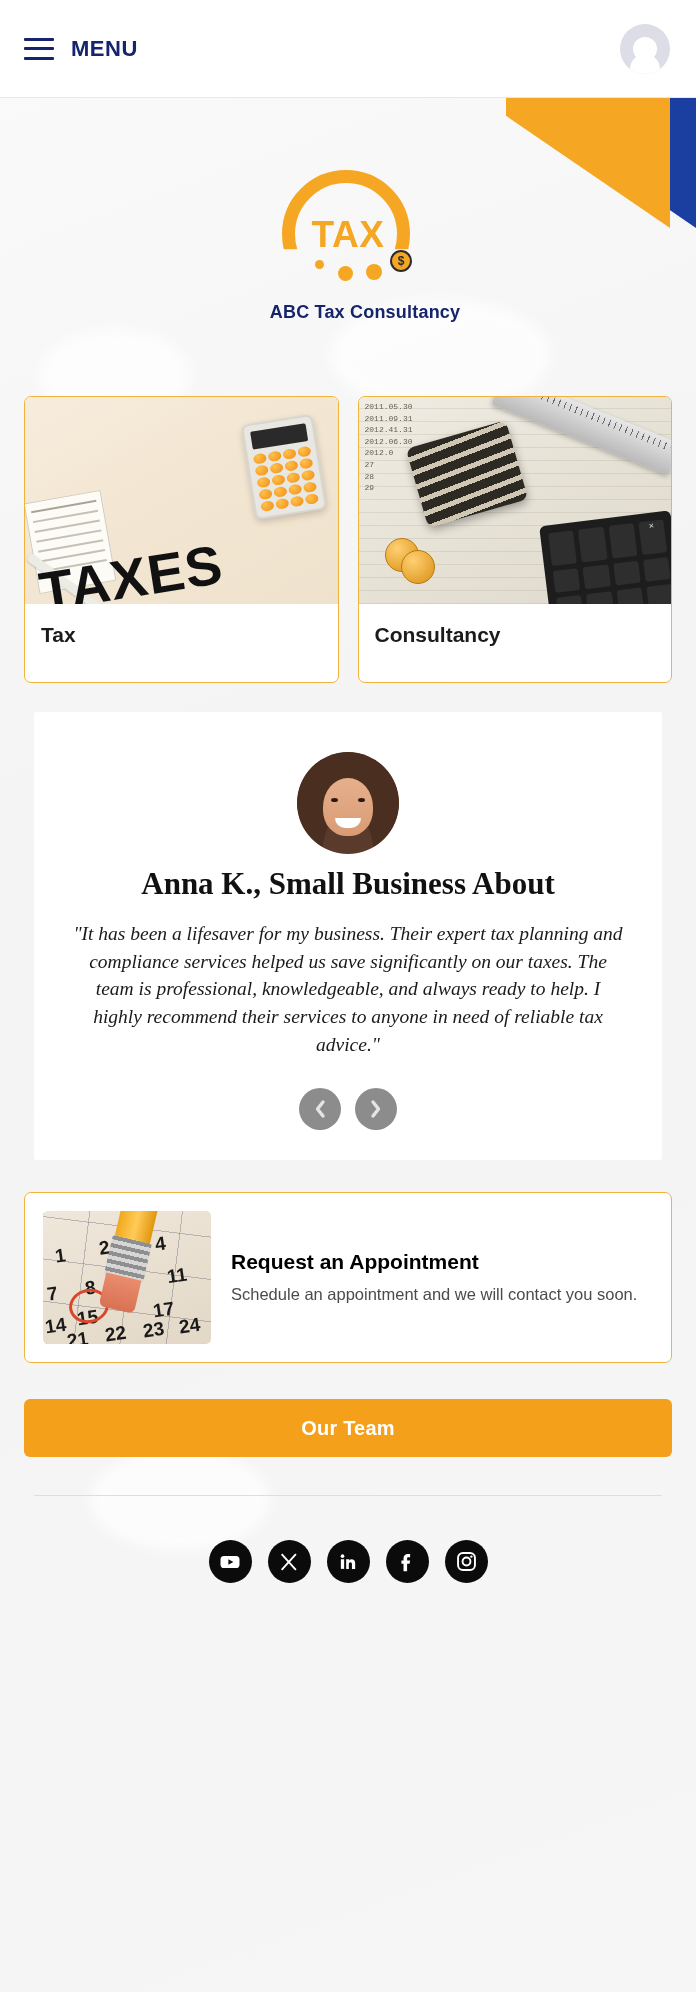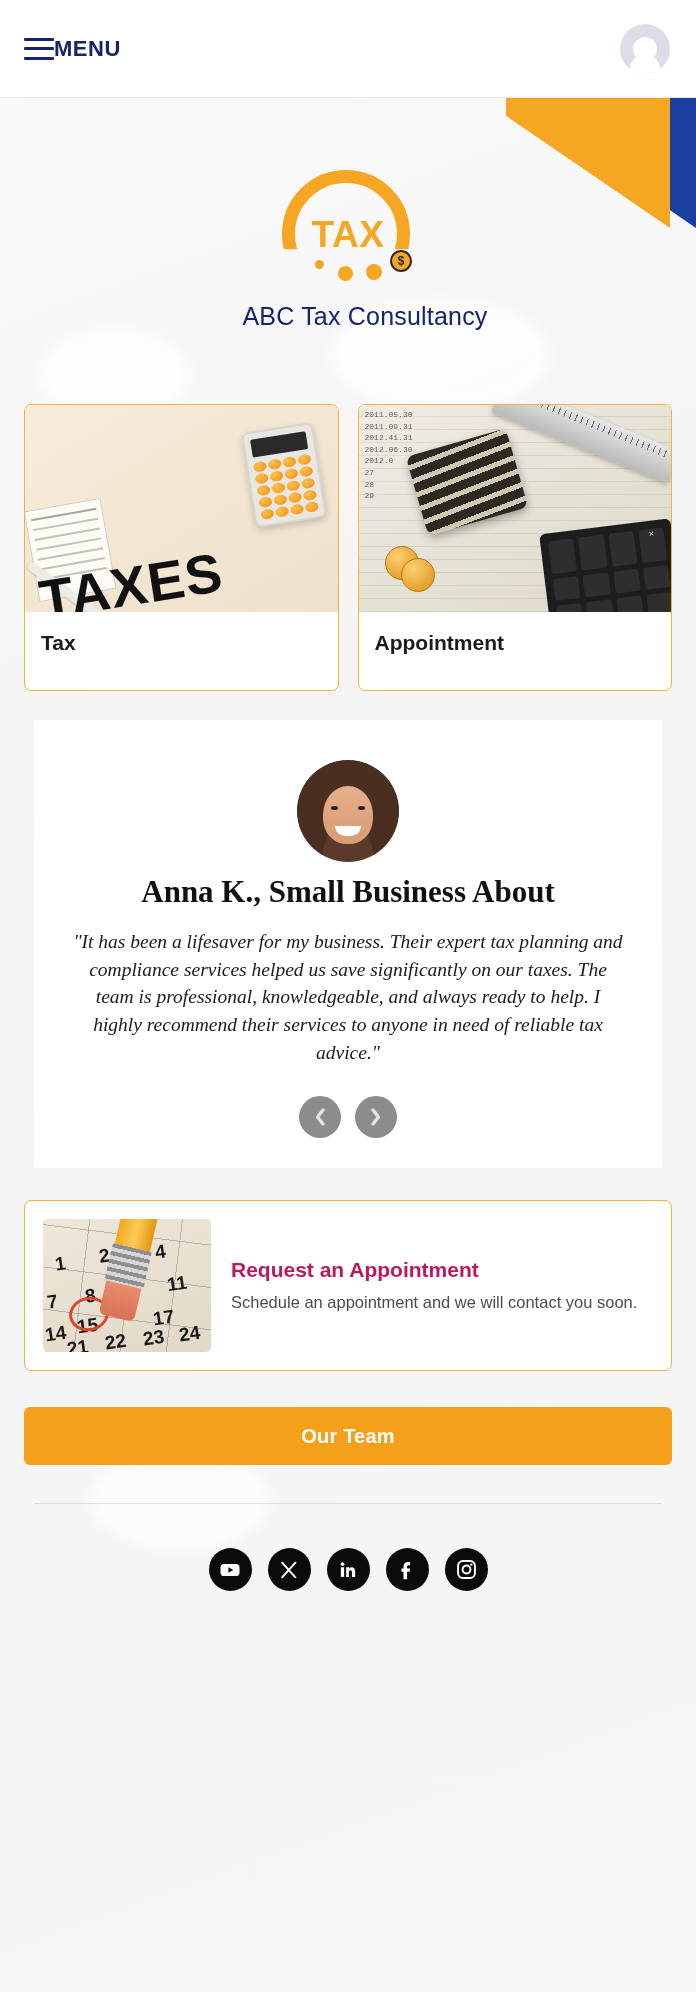--- a/index.html
+++ b/index.html
@@ -18,21 +18,21 @@
   .bg-wm { position:absolute; border-radius:50%; background:#ffffff; opacity:.75; filter: blur(6px); }
 
   
   .header {
     position: relative; z-index: 5;
     height: 98px; background: #ffffff;
     border-bottom: 1px solid #e8e8e8;
     display: flex; align-items: center; justify-content: space-between;
     padding: 0 26px 0 24px;
   }
-  .menu-wrap { display: flex; align-items: center; }
+  .menu-wrap { display: flex; align-items: center; gap: 17px; }
   .burger { width: 30px; height: 22px; display:flex; flex-direction:column; justify-content:space-between; }
   .burger span { display:block; height:3px; background:#16246b; border-radius:1px; }
   .menu-label { font-size: 22px; font-weight: 700; color:#16246b; letter-spacing:.5px; }
   .avatar {
     width: 50px; height: 50px; border-radius: 50%;
     background: #dcdde6; position: relative; overflow: hidden;
   }
   .avatar::before {
     content:""; position:absolute; left:50%; top:13px; transform:translateX(-50%);
     width:24px; height:24px; border-radius:50%; background:#fff;
@@ -70,21 +70,21 @@
   }
   .dot { position:absolute; border-radius:50%; background:#f5a623; }
   .d1 { width:9px;  height:9px;  left:47px; top:90px; }
   .d2 { width:15px; height:15px; left:70px; top:96px; }
   .d3 { width:16px; height:16px; left:98px; top:94px; }
   .coin {
     position:absolute; left:122px; top:80px; width:22px; height:22px; border-radius:50%;
     background:#f5a623; border:2px solid #2b2b2b;
     font-size:12px; font-weight:700; color:#2b2b2b; line-height:18px; text-align:center;
   }
-  .brand { margin-top: 22px; font-size: 25px; font-weight: 400; color:#16246b; letter-spacing:.2px;margin-left:34px; }
+  .brand { margin-top: 22px; font-size: 18px; font-weight: 700; color:#16246b; letter-spacing:.2px;margin-left:34px; }
 
   
   .cards { position:relative; z-index:4; display:flex; gap:19px; padding: 73px 24px 0; }
   .card {
     flex:1; background:#fff; border:1.5px solid #f0b43d; border-radius:7px;
     overflow:hidden; display:flex; flex-direction:column;
   }
   .card-img { height: 207px; position:relative; overflow:hidden; }
   .card-body { padding: 19px 16px 22px; }
   .card-title { font-size: 21px; font-weight:700; color:#1b1b1b; margin-bottom: 13px; }
@@ -231,21 +231,21 @@
     position:absolute; left:62px; top:-8px; width:44px; height:120px;
     transform: rotate(13deg);
   }
   .appt-img .pencil .body { position:absolute; top:0; left:4px; width:36px; height:38px;
     background: linear-gradient(90deg,#f0a81c,#ffcb57,#e0960f); border-radius:3px 3px 0 0;}
   .appt-img .pencil .ferrule { position:absolute; top:36px; left:2px; width:40px; height:40px;
     background: repeating-linear-gradient(180deg,#8f8f8f 0 4px,#d6d6d6 4px 8px); border-radius:2px;}
   .appt-img .pencil .eraser { position:absolute; top:74px; left:4px; width:36px; height:34px;
     background: linear-gradient(180deg,#e98d6d,#d97154); border-radius:0 0 6px 6px;}
   .appt-txt { flex:1; }
-  .appt-title { font-size:21px; font-weight:700; color:#be185d; margin-bottom:9px; }
+  .appt-title { font-size:21px; font-weight:700; color:#000000; margin-bottom:9px; }
   .appt-desc { font-size:16.5px; line-height:1.38; color:#4b4b4b; }
 
   
   .ctas { position:relative; z-index:4; display:flex; gap:19px; padding: 36px 24px 0; }
   .cta {
     flex:1; background:#f5a01b; color:#fff; border:none; border-radius:6px;
     height:58px; font-size:20px; font-weight:700; font-family:"Liberation Sans", sans-serif;
     cursor:pointer; letter-spacing:.2px;
   }
 
@@ -354,21 +354,21 @@
             <i></i>
             <i></i>
             <i></i>
             <i></i>
             <i></i>
             <i></i>
             <i></i>
         </div>
       </div>
       <div class="card-body">
-        <div class="card-title">Appointment</div>
+        <div class="card-title">Consultancy</div>
       </div>
     </div>
 
   </div>
 
   <div class="testimonial">
     <div class="tphoto">
       <div class="hair"></div>
       <div class="face"></div>
       <div class="eye l"></div>

